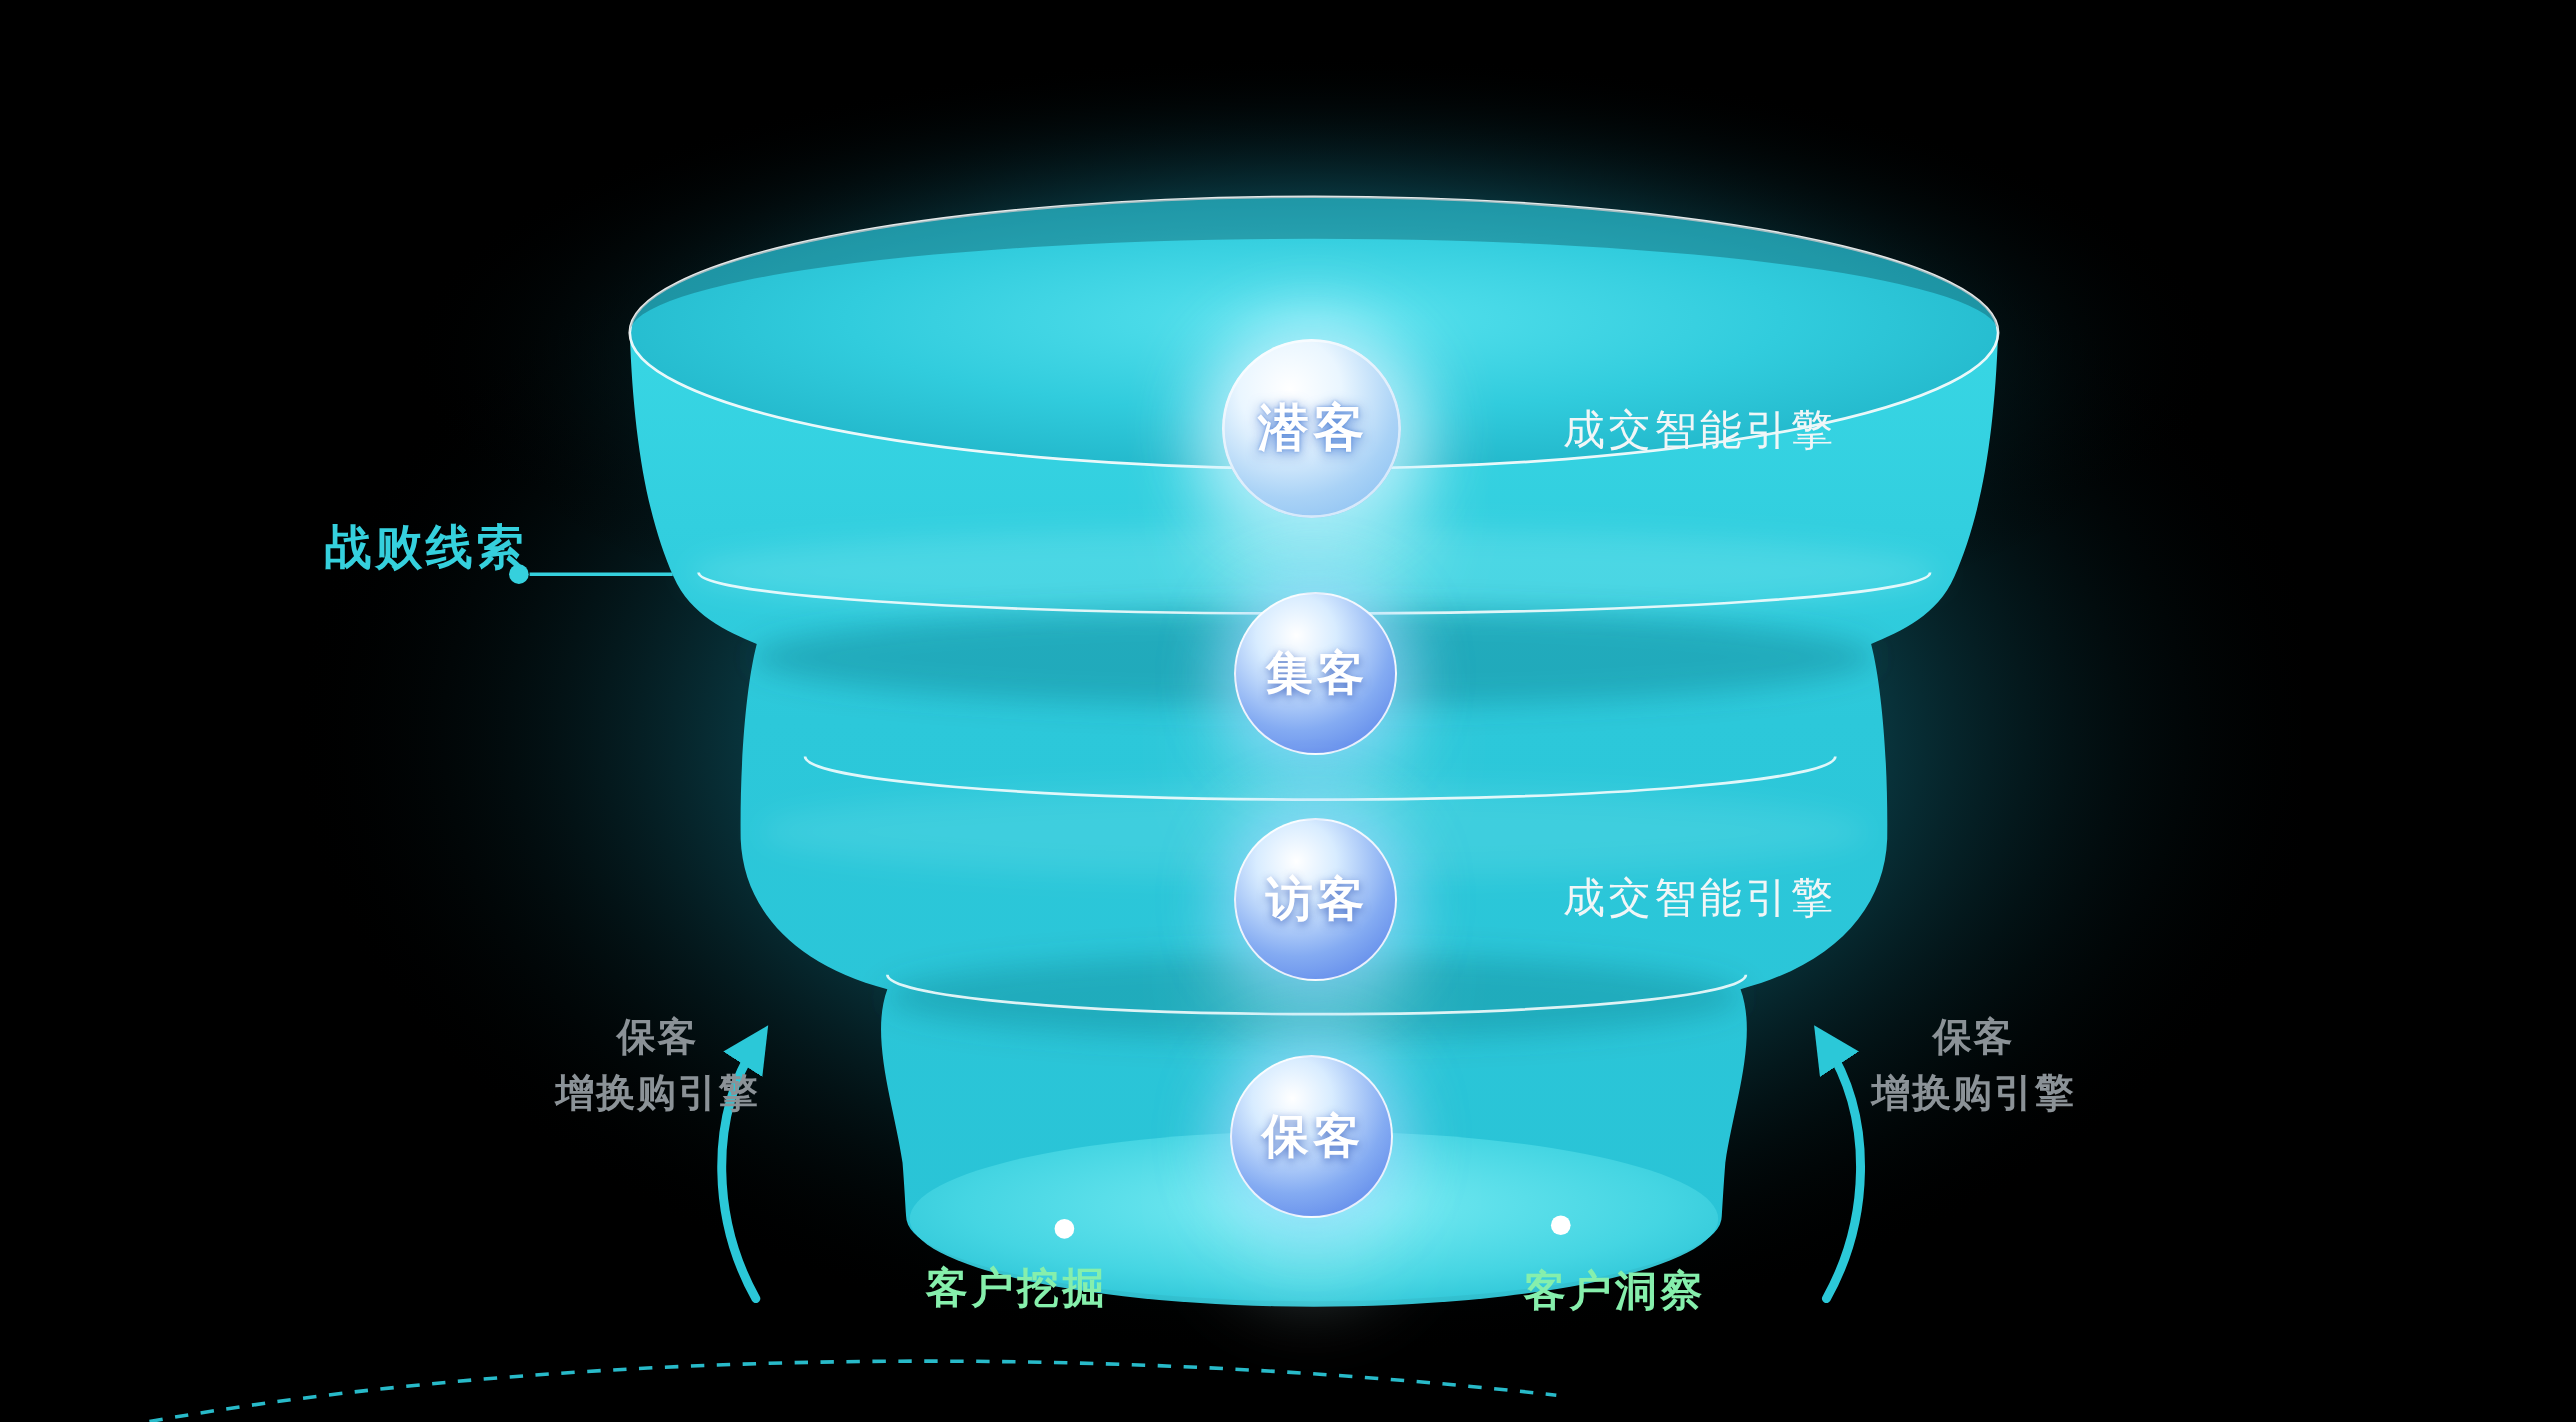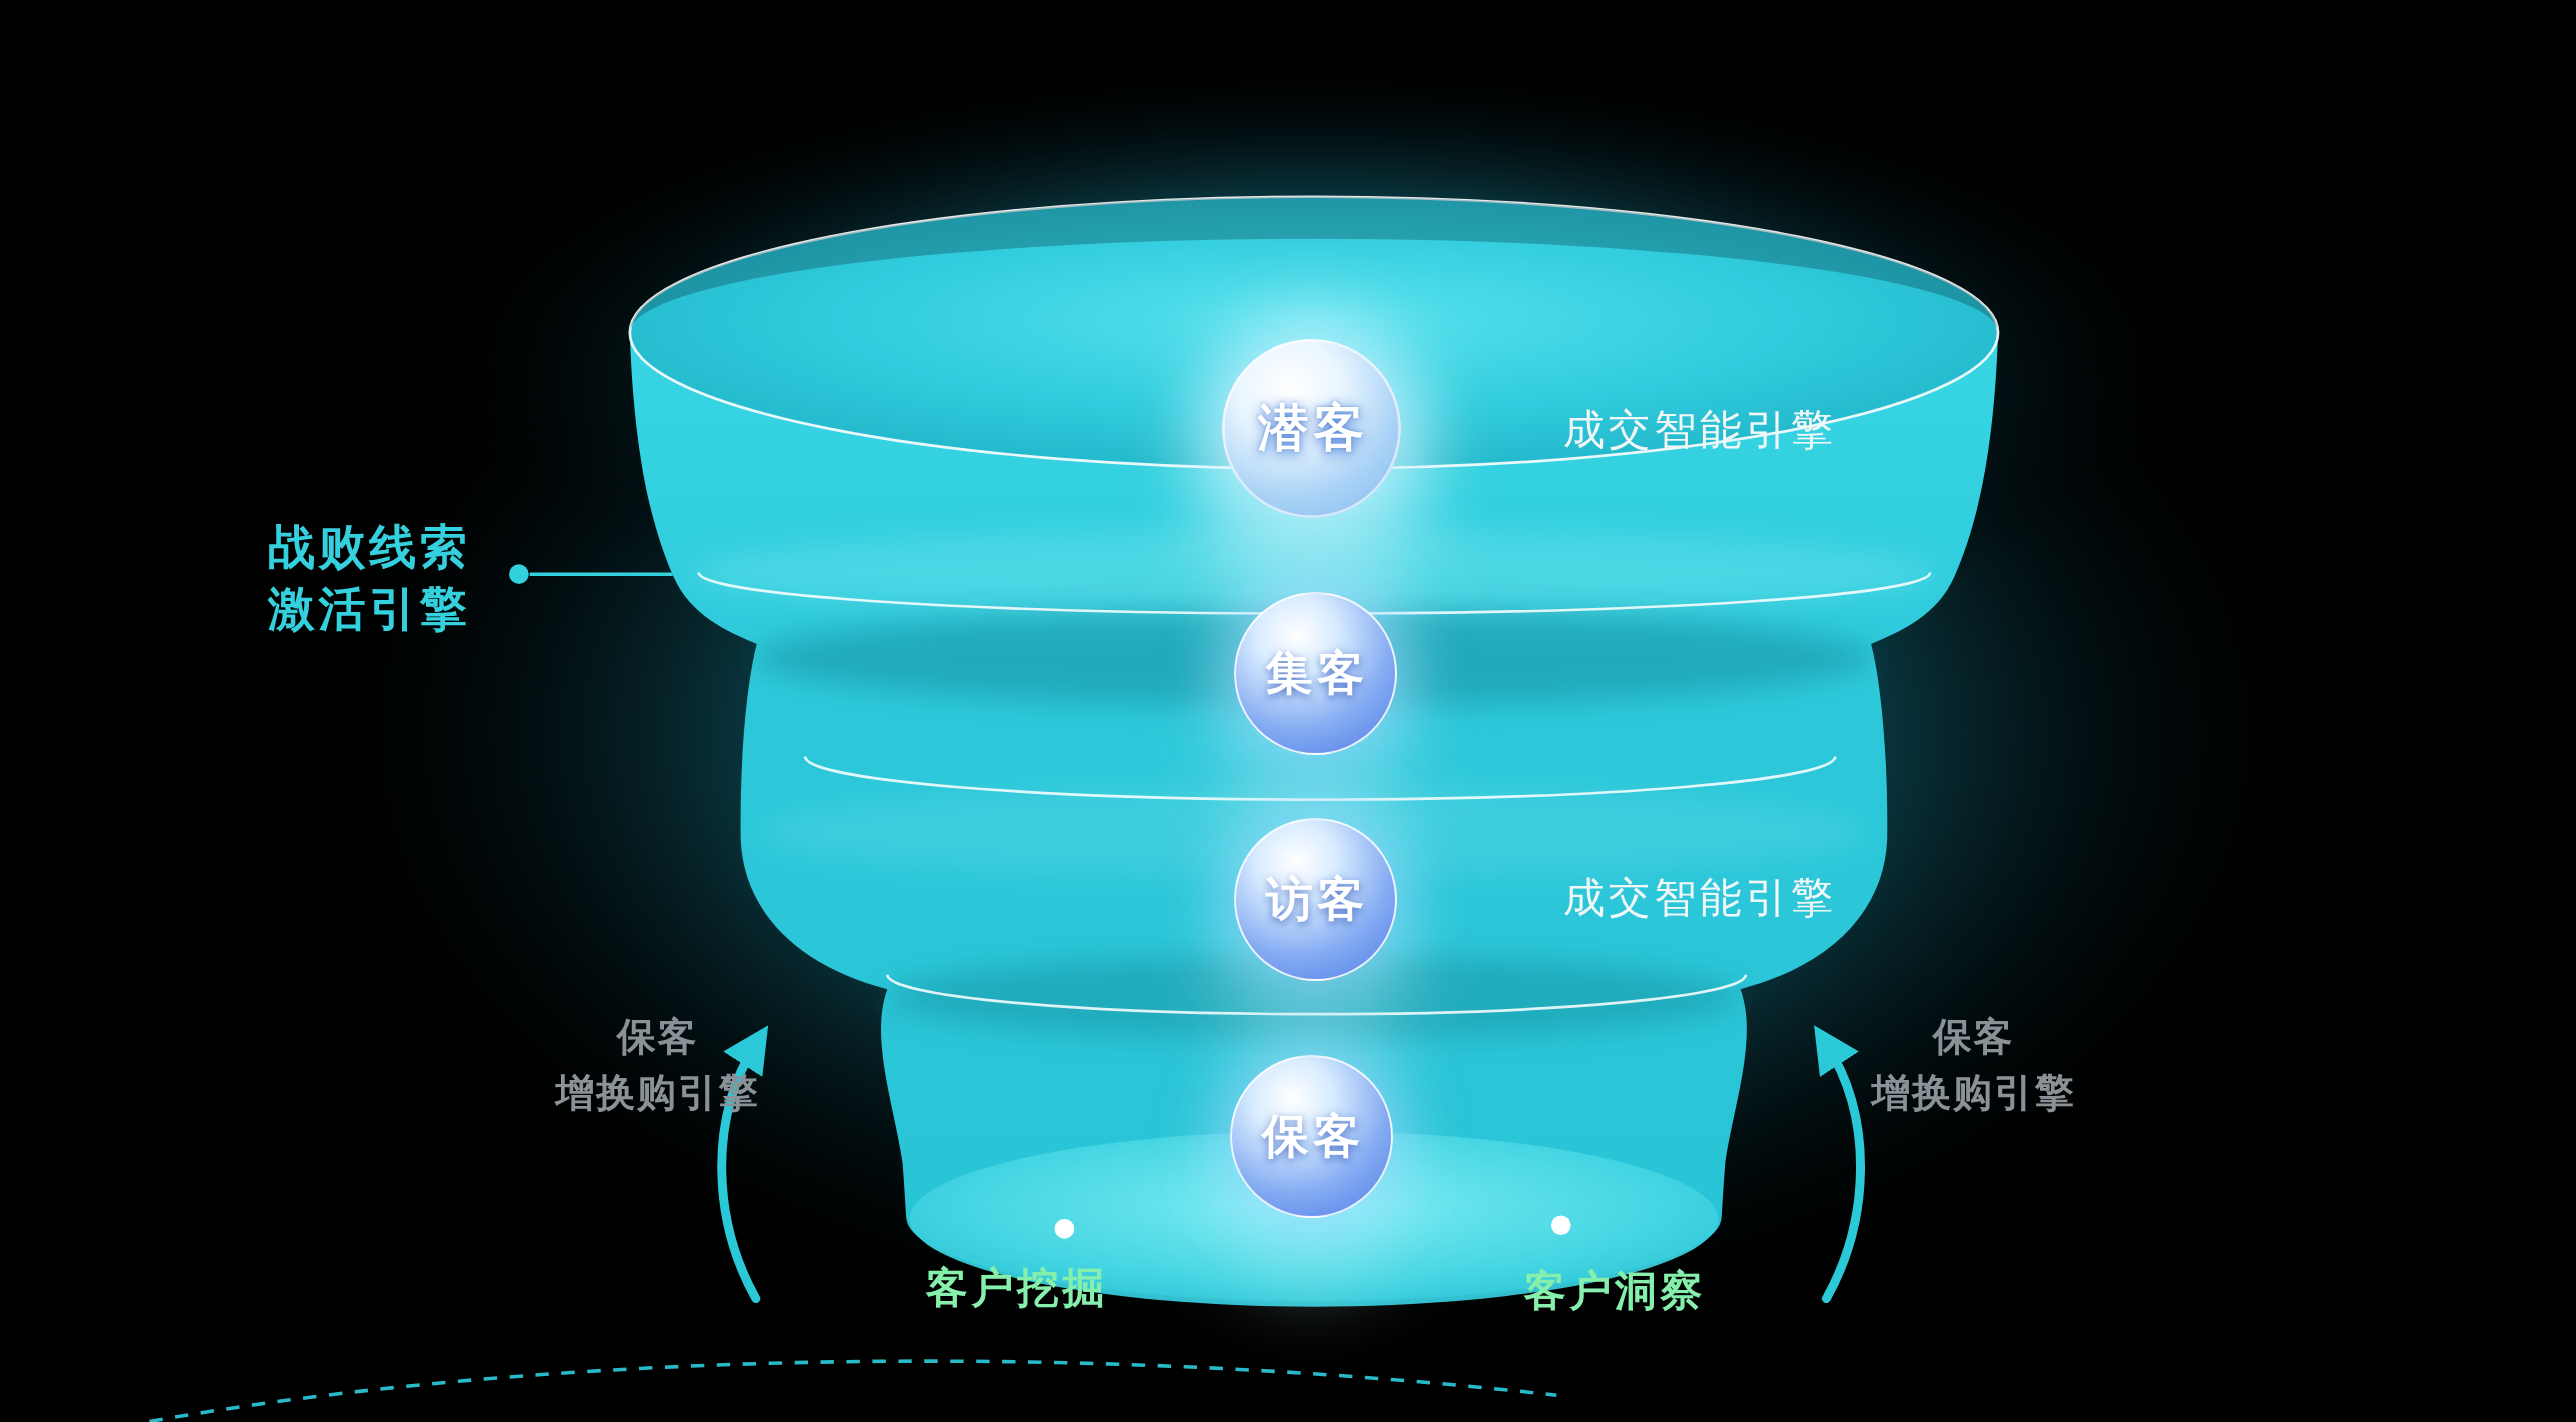--- a/index.html
+++ b/index.html
@@ -23,21 +23,21 @@
   .badge-2{left:1234px;top:592px;}
   .badge-3{left:1234px;top:818px;}
   .badge-4{left:1230px;top:1055px;}
 
   
   .engine{position:absolute;left:1563px;transform:translateY(-50%);color:#f1f6f7;
           font-size:42px;letter-spacing:3.6px;white-space:nowrap;}
   .el-1{top:430px;} .el-2{top:674px;} .el-3{top:898px;}
 
   
-  .callout{position:absolute;left:268px;top:516px;width:259px;text-align:left;
+  .callout{position:absolute;left:268px;top:516px;width:259px;text-align:right;
            color:#35d0dd;font-size:47px;font-weight:700;line-height:62px;letter-spacing:3.6px;}
 
   
   .side-label{position:absolute;width:313px;text-align:center;color:#8b9297;
               font-size:39px;font-weight:700;line-height:56px;letter-spacing:1.8px;}
   .side-left{left:501px;top:1009px;}
   .side-right{left:1817px;top:1009px;}
 
   
   .bottom-label{position:absolute;transform:translate(-50%,-50%);color:#86efac;
@@ -155,21 +155,20 @@
   </div>
   <div class="badge badge-mid badge-4">
     <span>保客</span>
   </div>
 
   <div class="engine el-1">成交智能引擎</div>
   <div class="engine el-3">成交智能引擎</div>
 
   <div class="callout">
     <div>战败线索</div>
-    <div>激活引擎</div>
   </div>
 
   <div class="side-label side-left">
     <div>保客</div>
     <div>增换购引擎</div>
   </div>
   <div class="side-label side-right">
     <div>保客</div>
     <div>增换购引擎</div>
   </div>

